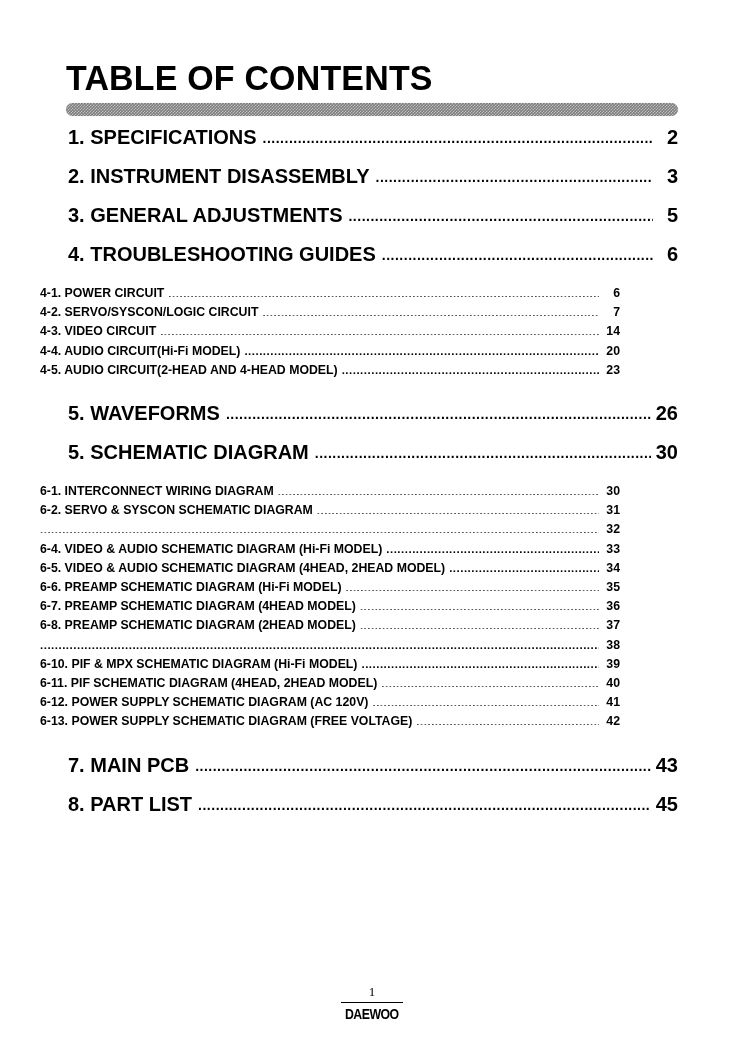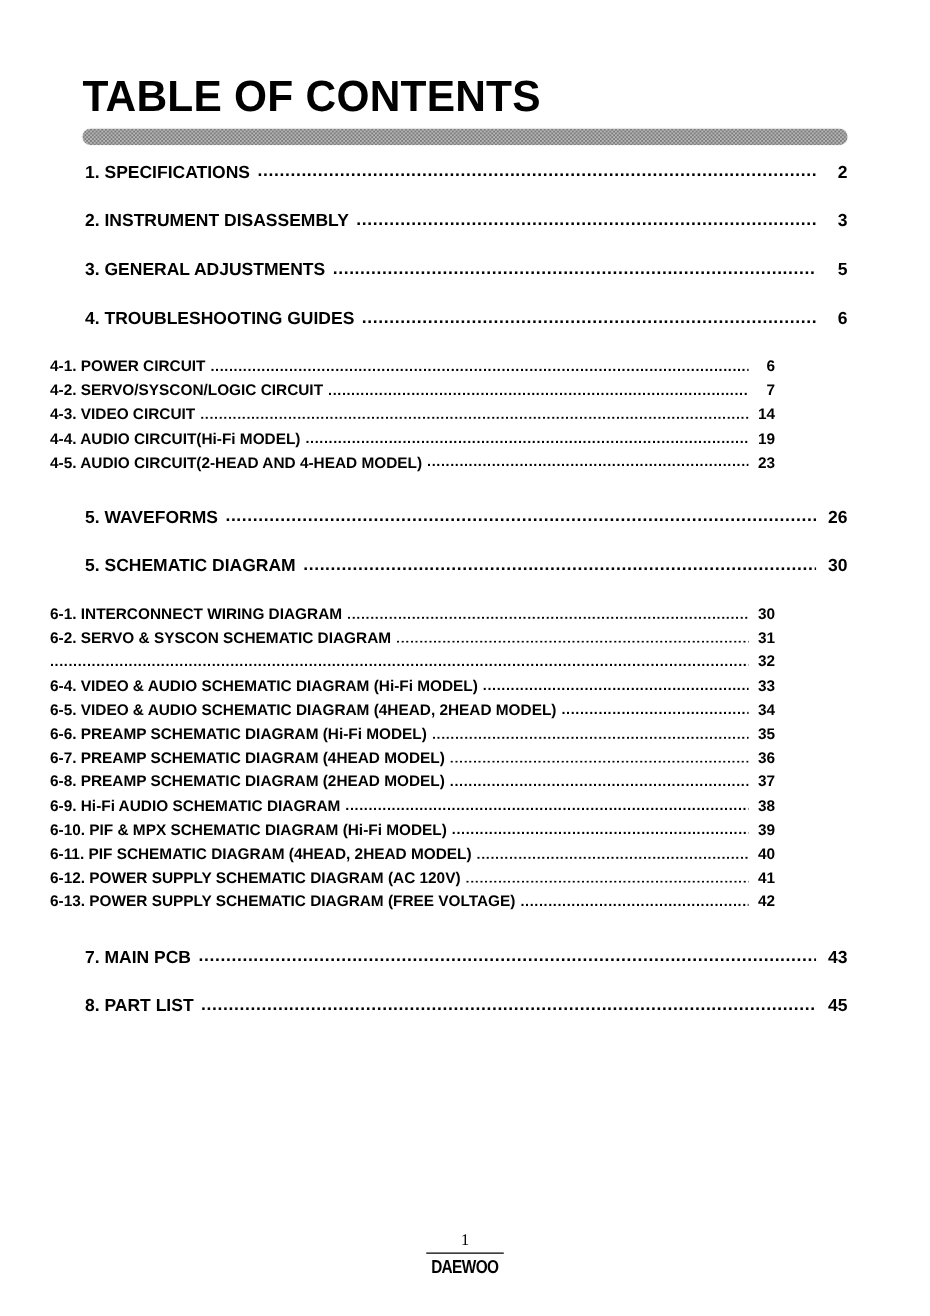--- a/index.html
+++ b/index.html
@@ -91,21 +91,21 @@
     white-space: nowrap;
   }
 
   .entry .pageno {
     flex: 0 0 auto;
     text-align: right;
   }
 
   
   .level1 {
-    font-size: 14px;
+    font-size: 20px;
     font-weight: bold;
     line-height: 19px;
     padding-left: 68px;
     padding-right: 66px;
     margin-bottom: 20px;
     letter-spacing: 0px;
   }
   .level1 .label { padding-right: 6px; }
   .level1 .leader { font-size: 14px; }
   .level1 .leader::before { transform: translateY(-1px); }
@@ -199,21 +199,21 @@
         <span class="pageno">7</span>
       </div>
       <div class="entry level2">
         <span class="label">4-3. VIDEO CIRCUIT</span>
         <span class="leader"></span>
         <span class="pageno">14</span>
       </div>
       <div class="entry level2">
         <span class="label">4-4. AUDIO CIRCUIT(Hi-Fi MODEL)</span>
         <span class="leader"></span>
-        <span class="pageno">19</span>
+        <span class="pageno">20</span>
       </div>
       <div class="entry level2 group-gap-bottom">
         <span class="label">4-5. AUDIO CIRCUIT(2-HEAD AND 4-HEAD MODEL)</span>
         <span class="leader"></span>
         <span class="pageno">23</span>
       </div>
       <div class="entry level1">
         <span class="label">5. WAVEFORMS</span>
         <span class="leader"></span>
         <span class="pageno">26</span>
@@ -256,21 +256,20 @@
         <span class="label">6-7. PREAMP SCHEMATIC DIAGRAM (4HEAD MODEL)</span>
         <span class="leader"></span>
         <span class="pageno">36</span>
       </div>
       <div class="entry level2">
         <span class="label">6-8. PREAMP SCHEMATIC DIAGRAM (2HEAD MODEL)</span>
         <span class="leader"></span>
         <span class="pageno">37</span>
       </div>
       <div class="entry level2">
-        <span class="label">6-9. Hi-Fi AUDIO SCHEMATIC DIAGRAM</span>
         <span class="leader"></span>
         <span class="pageno">38</span>
       </div>
       <div class="entry level2">
         <span class="label">6-10. PIF &amp; MPX SCHEMATIC DIAGRAM (Hi-Fi MODEL)</span>
         <span class="leader"></span>
         <span class="pageno">39</span>
       </div>
       <div class="entry level2">
         <span class="label">6-11. PIF SCHEMATIC DIAGRAM (4HEAD, 2HEAD MODEL)</span>

